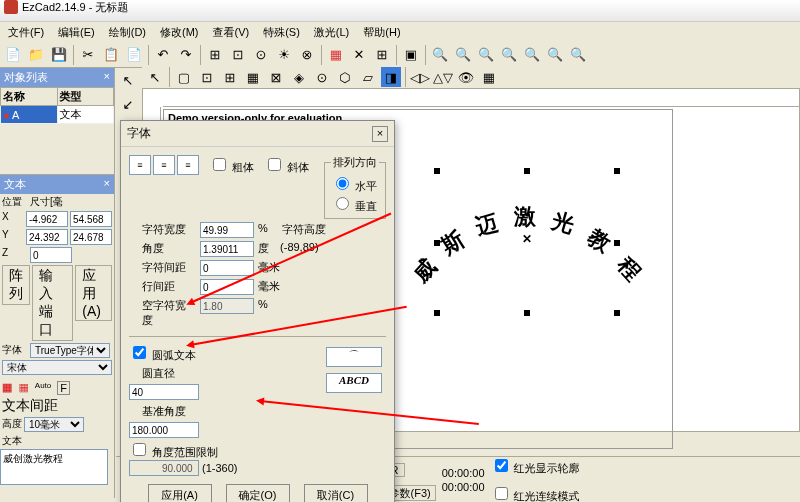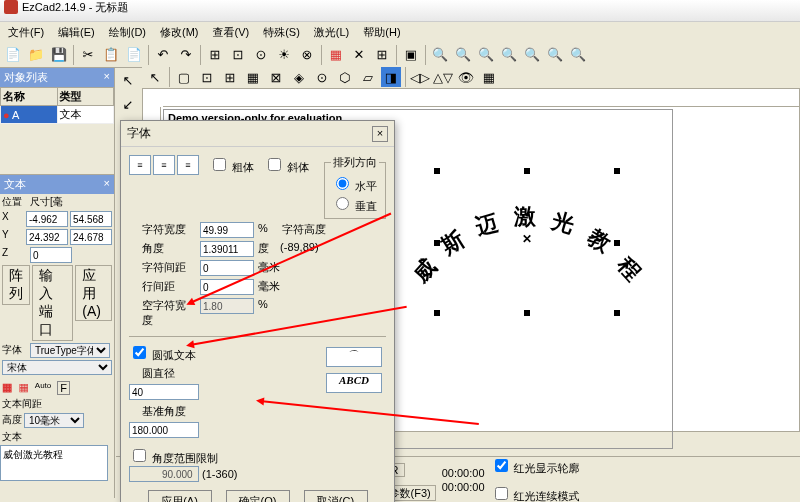--- a/index.html
+++ b/index.html
@@ -181,21 +181,21 @@
     <div class="row">
         <select style="width:121px"><option>宋体</option></select>
       </div>
     <div class="row" style="gap:6px;margin-top:4px">
       <span style="color:#d33;font-weight:bold">▦</span>
       <span style="color:#d33">▦</span>
       <span style="font-size:8px">Auto</span>
       <span style="border:1px solid #888;padding:0 2px">F</span>
     </div>
     <div class="row">
-        <span style="font-size:10px">文本间距</span>
+        <span style="font-size:14px">文本间距</span>
       </div>
     <div class="row">
         <span style="font-size:10px">高度</span>
         <select style="width:60px"><option>10毫米</option></select>
       </div>
     <div class="row">
         <span style="font-size:10px">文本</span>
       </div>
     <textarea style="">威创激光教程</textarea>
     <div class="row" style="margin-top:18px">
@@ -282,21 +282,21 @@
       <div style="flex:1">
         <label><input type="checkbox" checked="" style=""> <span>圆弧文本</span></label>
         <div class="fldrow">
             <span class="lab">圆直径</span>
           </div>
         <input type="text" style="width: 70px; height: 16px; border: 1px solid rgb(127, 157, 185); font-size: 10px;" value="40">
         <div class="fldrow" style="margin-top:4px">
             <span class="lab">基准角度</span>
           </div>
         <input type="text" style="width: 70px; height: 16px; border: 1px solid rgb(127, 157, 185); font-size: 10px;" value="180.000">
-        <div style="margin-top:8px"><label><input type="checkbox" style=""> <span>角度范围限制</span></label></div>
+        <div style="margin-top:2px"><label><input type="checkbox" style=""> <span>角度范围限制</span></label></div>
         <input type="text" disabled="" style="width: 70px; height: 16px; border: 1px solid rgb(127, 157, 185); font-size: 10px; background: rgb(236, 233, 216); padding-left: 32px;" value="90.000"> <span>(1-360)</span>
       </div>
       <div style="width:60px">
         <div style="border:1px solid #7f9db9;background:#fff;width:56px;height:20px;text-align:center;margin-top:4px">⌒</div>
         <div style="border:1px solid #7f9db9;background:#fff;width:56px;height:20px;text-align:center;font-style:italic;font-weight:bold;font-family:serif;margin-top:6px">ABCD</div>
       </div>
     </div>
 
     <div class="dlgbtns">
       <button>应用(A)</button>

